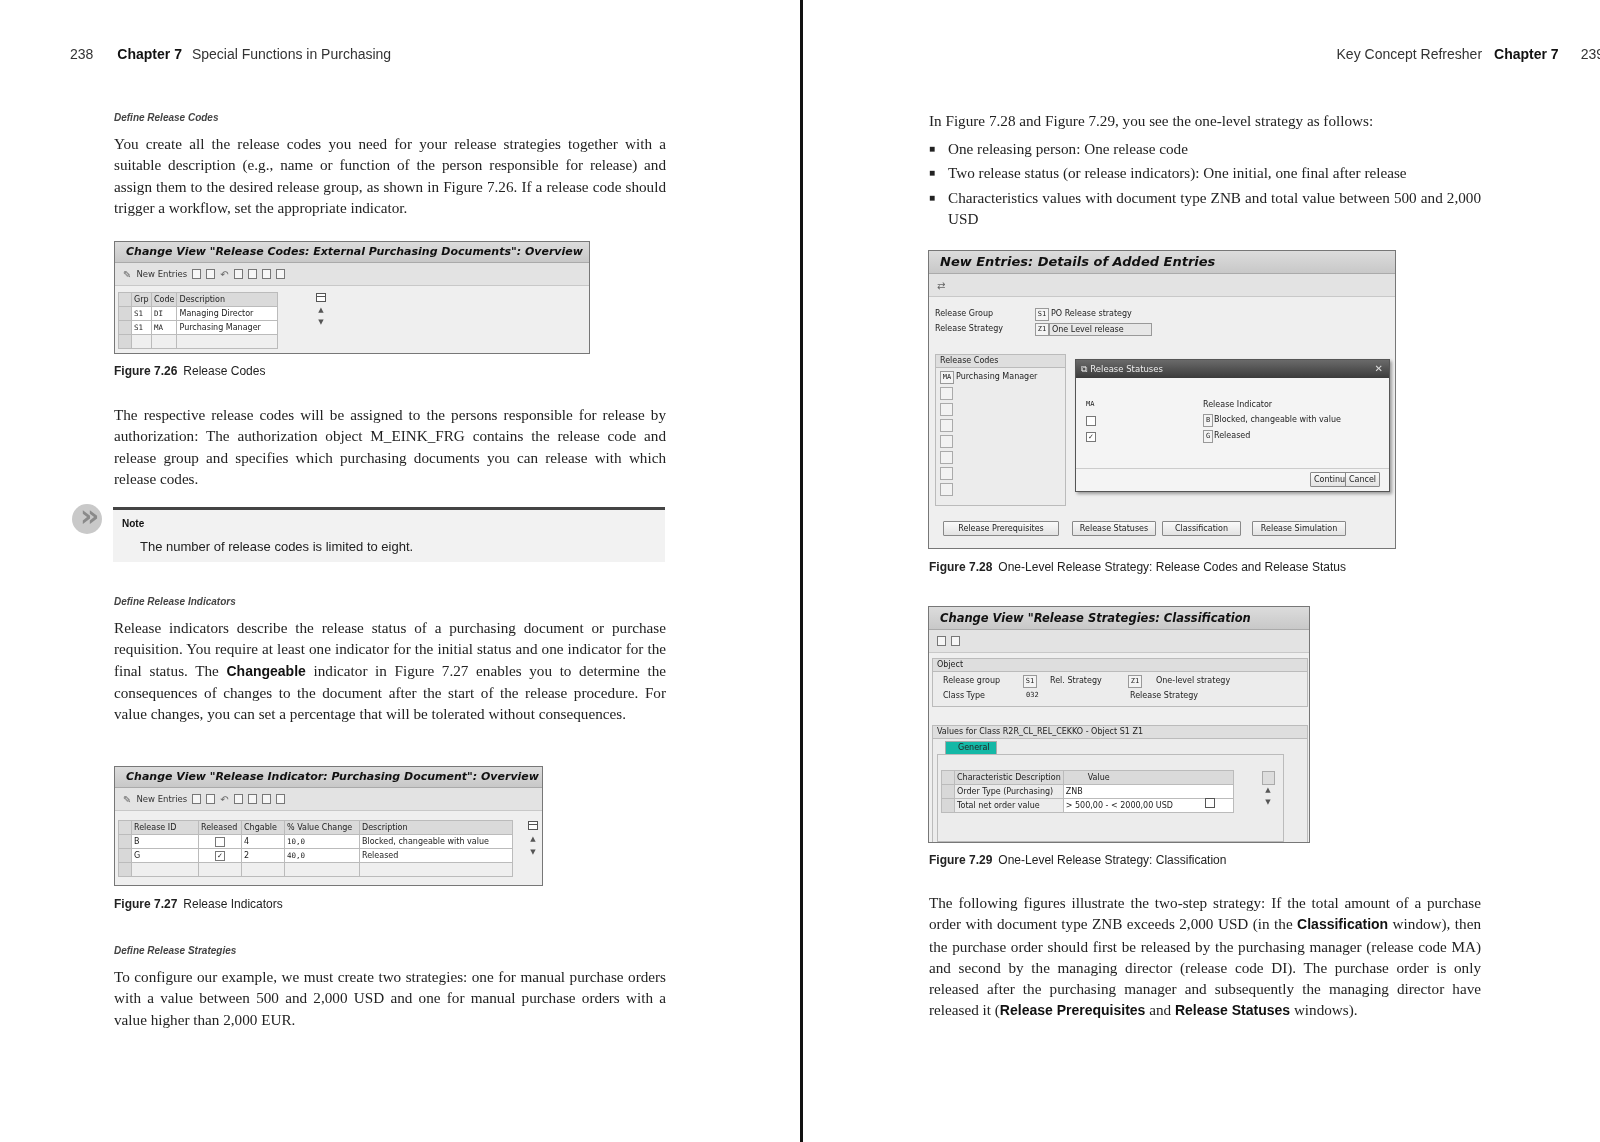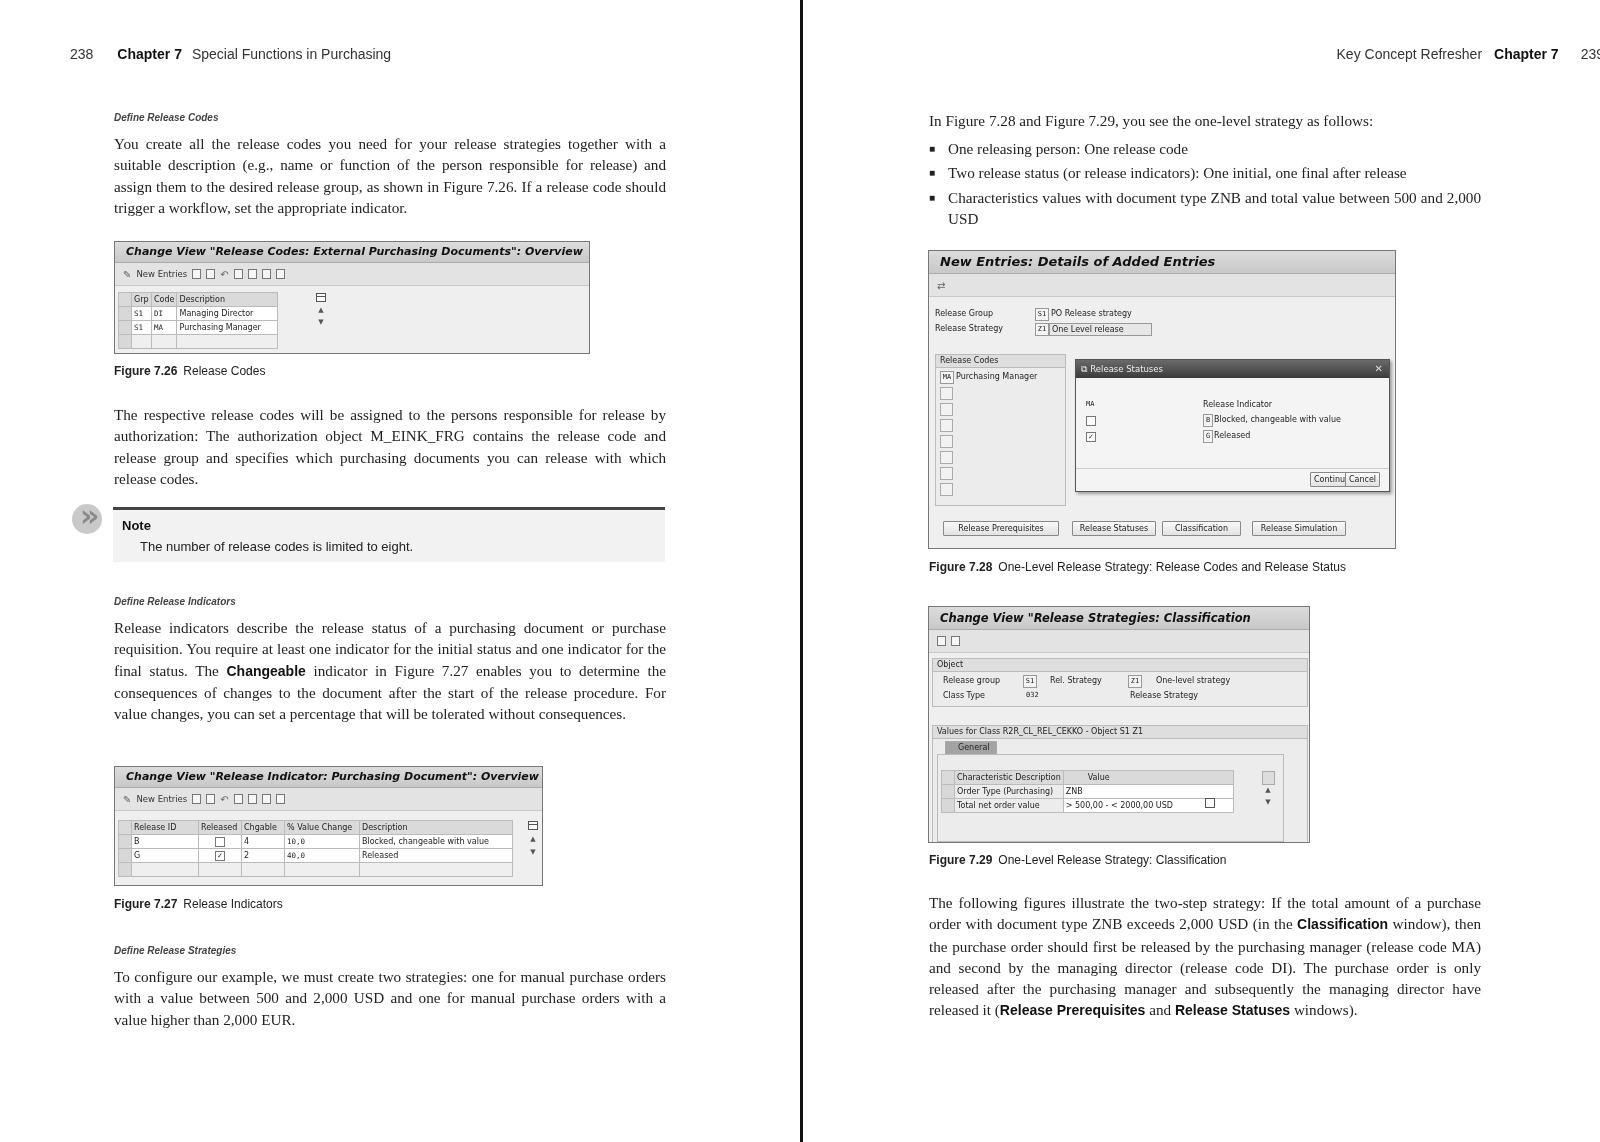--- a/index.html
+++ b/index.html
@@ -23,21 +23,21 @@
   .heading { position:absolute; font-family:"Liberation Sans", sans-serif; font-style:italic; font-weight:bold; font-size:10px; color:#444; }
   .para { position:absolute; font-size:15.2px; line-height:21.3px; text-align:justify; color:#222; }
   .para b { font-family:"Liberation Sans", sans-serif; font-weight:bold; font-size:14px; color:#111; }
   .caption { position:absolute; font-family:"Liberation Sans", sans-serif; font-size:12px; color:#222; }
   .caption .fig-no { font-weight:bold; margin-right:6px; }
 
   
   .note-icon { position:absolute; left:72px; top:504px; width:30px; height:30px; border-radius:50%; background:#c9c9c9; }
   .note-icon span { position:absolute; left:8px; top:-6px; font-size:30px; font-weight:bold; color:#8a8a8a; font-family:"DejaVu Sans", sans-serif; letter-spacing:-6px; }
   .note-box { position:absolute; left:113px; top:507px; width:552px; height:52px; background:#f2f2f2; border-top:3px solid #444; }
-  .note-title { position:absolute; left:9px; top:8px; font-family:"Liberation Sans", sans-serif; font-weight:bold; font-size:13px; color:#111; }
+  .note-title { position:absolute; left:9px; top:8px; font-family:"Liberation Sans", sans-serif; font-weight:bold; font-size:10px; color:#111; }
   .note-text { position:absolute; left:27px; top:29px; font-family:"Liberation Sans", sans-serif; font-size:13px; color:#222; }
 
   
   .sap { position:absolute; border:1px solid #777; background:#efefef; font-family:"DejaVu Sans", sans-serif; color:#333; overflow:hidden; }
   .sap-title { height:20px; background:linear-gradient(#dcdcdc,#c8c8c8); border-bottom:1px solid #aaa; font-family:"DejaVu Sans", sans-serif; font-style:italic; font-weight:bold; font-size:11px; color:#111; padding-left:11px; line-height:20px; white-space:nowrap; }
   .sap-toolbar { height:22px; background:#e3e3e3; border-bottom:1px solid #c8c8c8; display:flex; align-items:center; padding-left:8px; gap:5px; font-size:8.5px; color:#333; }
   .tb-icon { display:inline-block; width:9px; height:10px; border:1px solid #777; background:#f6f6f6; box-sizing:border-box; }
   .tb-glyph { font-size:10px; color:#666; }
   .tbl { position:absolute; border-collapse:collapse; font-size:8px; color:#222; }
   .tbl td, .tbl th { border:1px solid #bbb; height:13px; padding:0 2px; white-space:nowrap; text-align:left; font-weight:normal; }
@@ -53,21 +53,21 @@
   .lbl { position:absolute; font-size:8px; color:#222; white-space:nowrap; }
   .keybox { position:absolute; height:11px; border:1px solid #999; background:#f4f4f4; font-family:"DejaVu Sans Mono", monospace; font-size:7px; line-height:11px; text-align:center; color:#222; }
   .valbox { position:absolute; height:11px; border:1px solid #999; background:#e7e7e7; font-size:8px; line-height:11px; padding-left:2px; color:#222; white-space:nowrap; }
   .groupbox { position:absolute; border:1px solid #bbb; background:#ececec; }
   .group-head { height:12px; background:#dedede; border-bottom:1px solid #bbb; font-size:8px; line-height:12px; padding-left:4px; color:#222; }
   .emptybox { position:absolute; width:11px; height:11px; border:1px solid #aaa; background:#f2f2f2; }
   .sap-btn { position:absolute; height:13px; border:1px solid #888; background:linear-gradient(#fafafa,#e2e2e2); font-size:8px; line-height:13px; text-align:center; color:#222; border-radius:1px; }
   .popup { position:absolute; border:1px solid #555; background:#f4f4f4; box-shadow:2px 2px 3px rgba(0,0,0,0.35); }
   .popup-title { height:18px; background:linear-gradient(#6a6a6a,#3b3b3b); color:#eee; font-size:8.5px; line-height:18px; padding-left:5px; }
   .popup-close { position:absolute; right:6px; top:0; font-size:10px; color:#ddd; line-height:18px; }
-  .tab { position:absolute; height:12px; background:#a3a3a3; border:1px solid #aaa; border-bottom:none; font-size:8px; line-height:12px; padding:0 6px 0 12px; color:#222; }
+  .tab { position:absolute; height:12px; background:#14b8a6; border:1px solid #aaa; border-bottom:none; font-size:8px; line-height:12px; padding:0 6px 0 12px; color:#222; }
 </style>
 </head>
 <body>
 
 <div class="page page-left">
   <div class="running-head rh-left">
     <span class="num">238</span><span class="chap">Chapter 7</span><span>Special Functions in Purchasing</span>
   </div>
 
   <div class="heading" style="left:114px; top:112px;">Define Release Codes</div>

